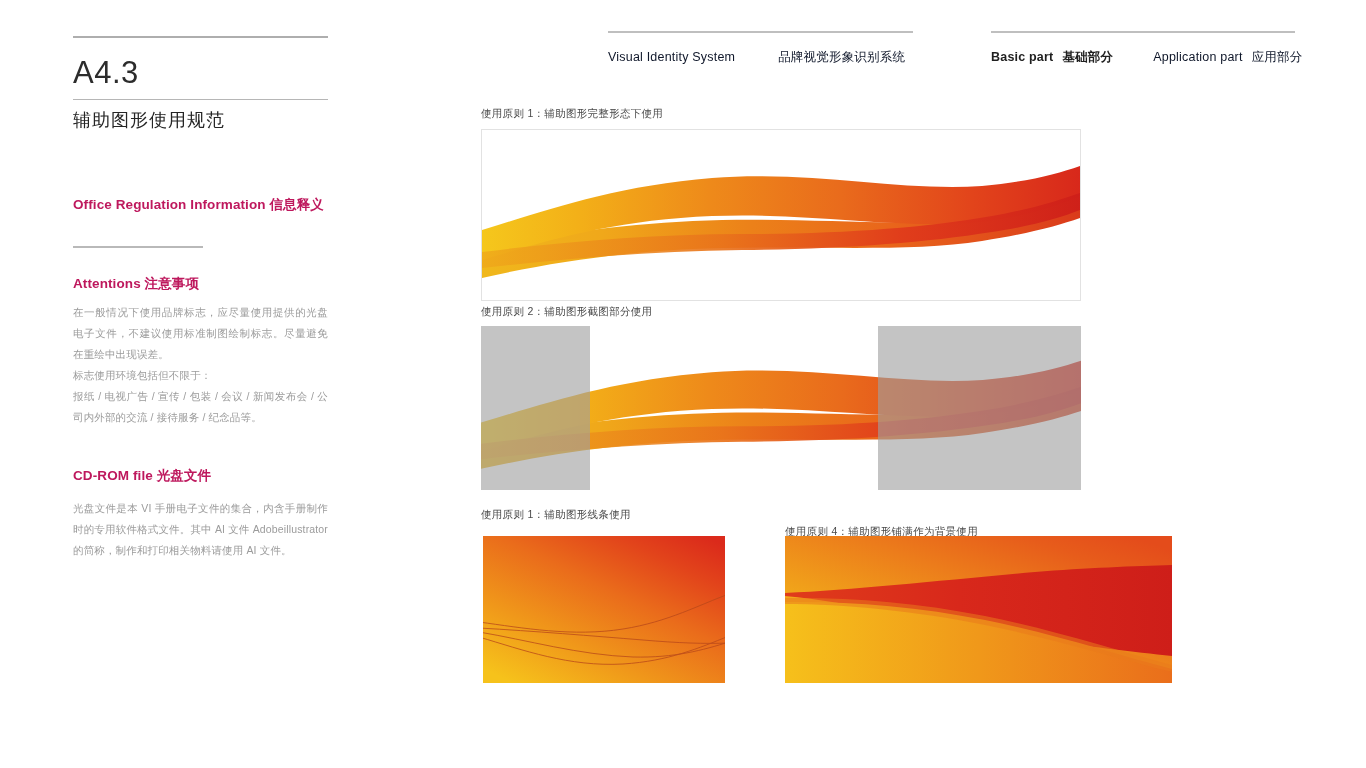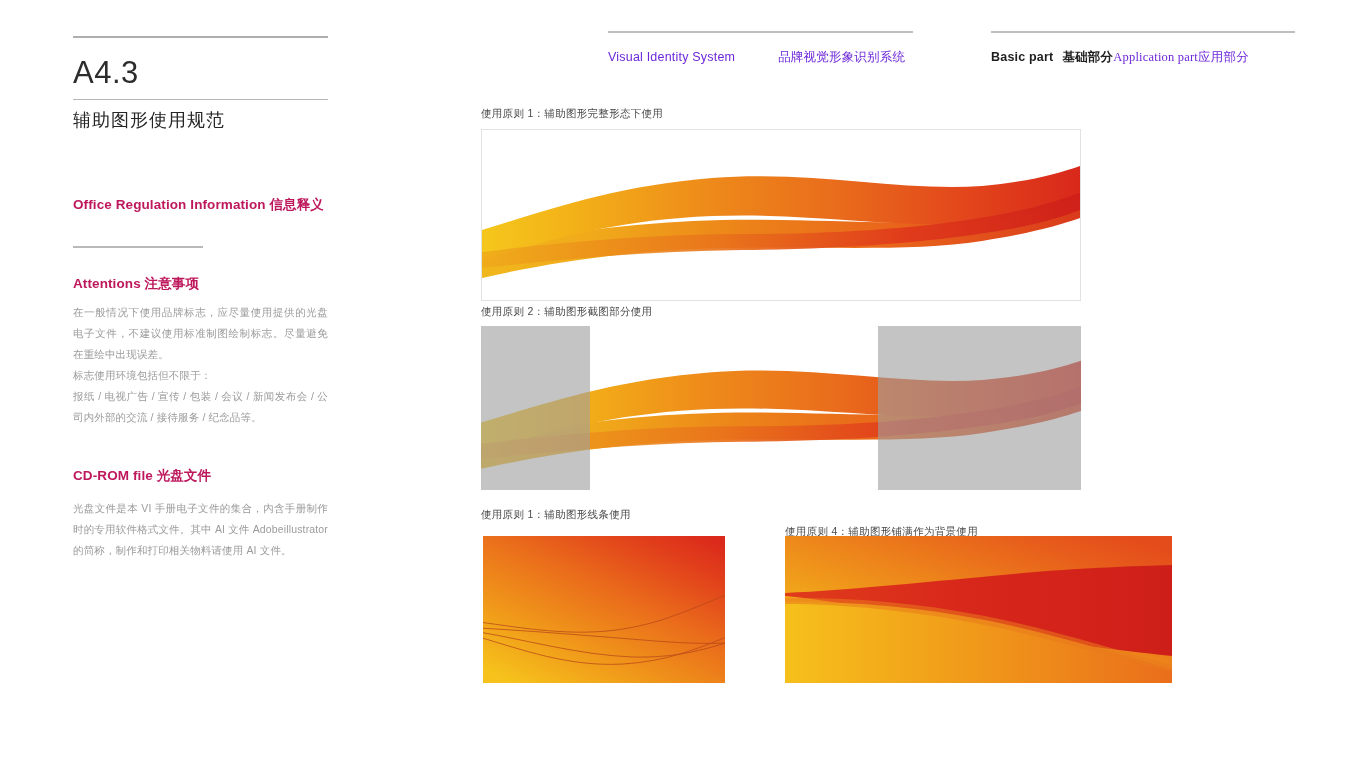--- a/index.html
+++ b/index.html
@@ -35,21 +35,21 @@
     letter-spacing:.15px; text-align:justify;
   }
   .sec-body.loose { line-height:21px; }
 
   .divider-short { width:130px; height:2px; background:#b9b9b9; }
 
   
   .hdr-group { position:absolute; top:31px; }
   .hdr-rule { height:2px; background:#bfbfbf; }
   .hdr-items { margin-top:16px; display:flex; align-items:baseline; }
-  .hdr-item { font-size:12.5px; color:#6d28d9; letter-spacing:.2px; white-space:nowrap; }
+  .hdr-item { font-size:12.5px; color:#0f172a; letter-spacing:.2px; white-space:nowrap; }
   .hdr-item.en { }
   .hdr-item.cn { }
   .hdr-item.active { color:#1f1f1f; font-weight:600; }
   .hdr-item.active.cn { color:#1f1f1f; font-weight:600; }
 
   
   .caption {
     position:absolute; font-size:10.5px; color:#4a4a4a; letter-spacing:.3px;
     white-space:nowrap;
   }
@@ -105,22 +105,22 @@
       <span class="hdr-item en">Visual Identity System</span>
       <span class="hdr-item cn" style="margin-left:43px;">品牌视觉形象识别系统</span>
     </div>
   </div>
 
   <div class="hdr-group" style="left:991px; width:304px;text-align:center;">
     <div class="hdr-rule"></div>
     <div class="hdr-items">
       <span class="hdr-item en active">Basic part</span>
       <span class="hdr-item cn active" style="margin-left:9px;">基础部分</span>
-      <span class="hdr-item en" style="font-family:Liberation Serif, serif;">Application part</span>
-      <span class="hdr-item cn" style="">应用部分</span>
+      <span class="hdr-item en" style="margin-left:40px;">Application part</span>
+      <span class="hdr-item cn" style="margin-left:9px;">应用部分</span>
     </div>
   </div>
 
   <div class="caption" style="left:481px; top:107px;">使用原则 1：辅助图形完整形态下使用</div>
 
   <div class="panel panel-bordered" style="left:481px; top:129px; width:600px; height:172px;">
     <svg width="598" height="170" viewBox="0 0 598 170">
       <defs>
         <linearGradient id="gUpper" x1="0" y1="0" x2="1" y2="0">
           <stop offset="0" stop-color="#F5C71C"></stop>

